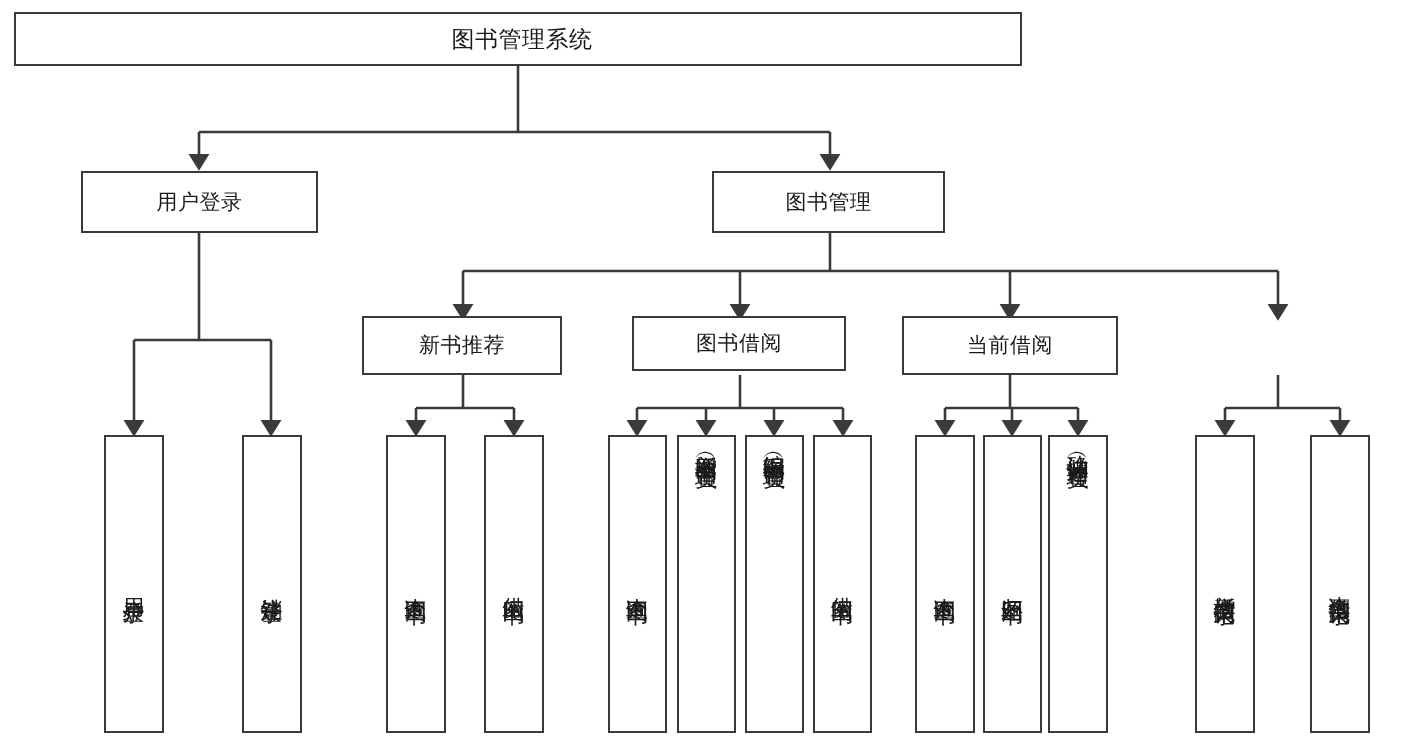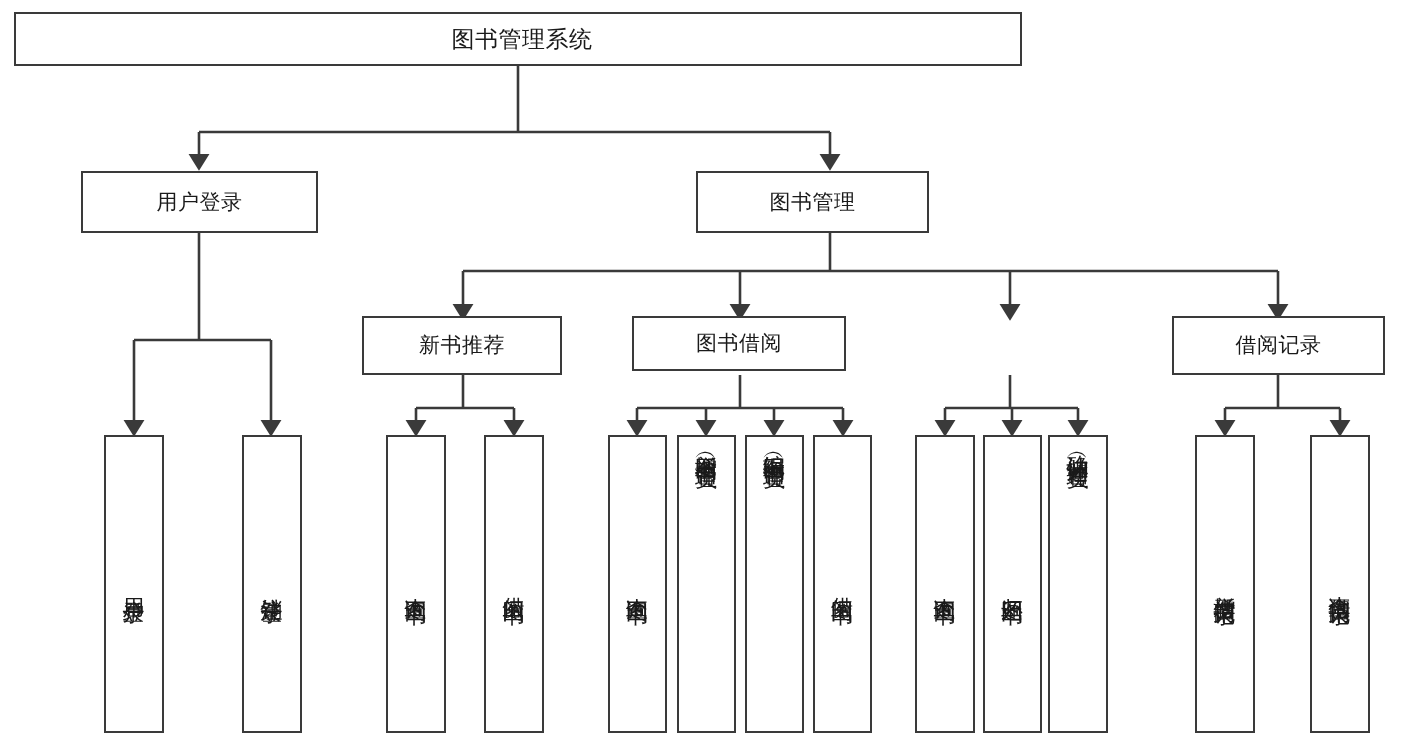--- a/index.html
+++ b/index.html
@@ -141,36 +141,36 @@
   </svg>
 
   <div class="node root h" style="left:14px; top:12px; width:1008px; height:54px;">
     <span class="node-label">图书管理系统</span>
   </div>
 
   <div class="node h" style="left:81px; top:171px; width:237px; height:62px;">
     <span class="node-label">用户登录</span>
   </div>
 
-  <div class="node h" style="left:696px; top:171px; width:233px; height:62px;">
+  <div class="node h" style="left:712px; top:171px; width:233px; height:62px;">
     <span class="node-label">图书管理</span>
   </div>
 
   <div class="node h" style="left:362px; top:316px; width:200px; height:59px;">
     <span class="node-label">新书推荐</span>
   </div>
 
   <div class="node h" style="left:632px; top:316px; width:214px; height:55px;">
     <span class="node-label">图书借阅</span>
   </div>
 
-
-  <div class="node h" style="left:1172px; top:316px; width:213px; height:59px;">
-    <span class="node-label">借阅记录</span>
-  </div>
+  <div class="node h" style="left:902px; top:316px; width:216px; height:59px;">
+    <span class="node-label">当前借阅</span>
+  </div>
+
 
   <div class="node v mid" style="left:104px; top:435px; width:60px; height:298px;">
     <span class="node-label">用户登录</span>
   </div>
 
   <div class="node v mid" style="left:242px; top:435px; width:60px; height:298px;">
     <span class="node-label">注销登录</span>
   </div>
 
   <div class="node v mid" style="left:386px; top:435px; width:60px; height:298px;">

